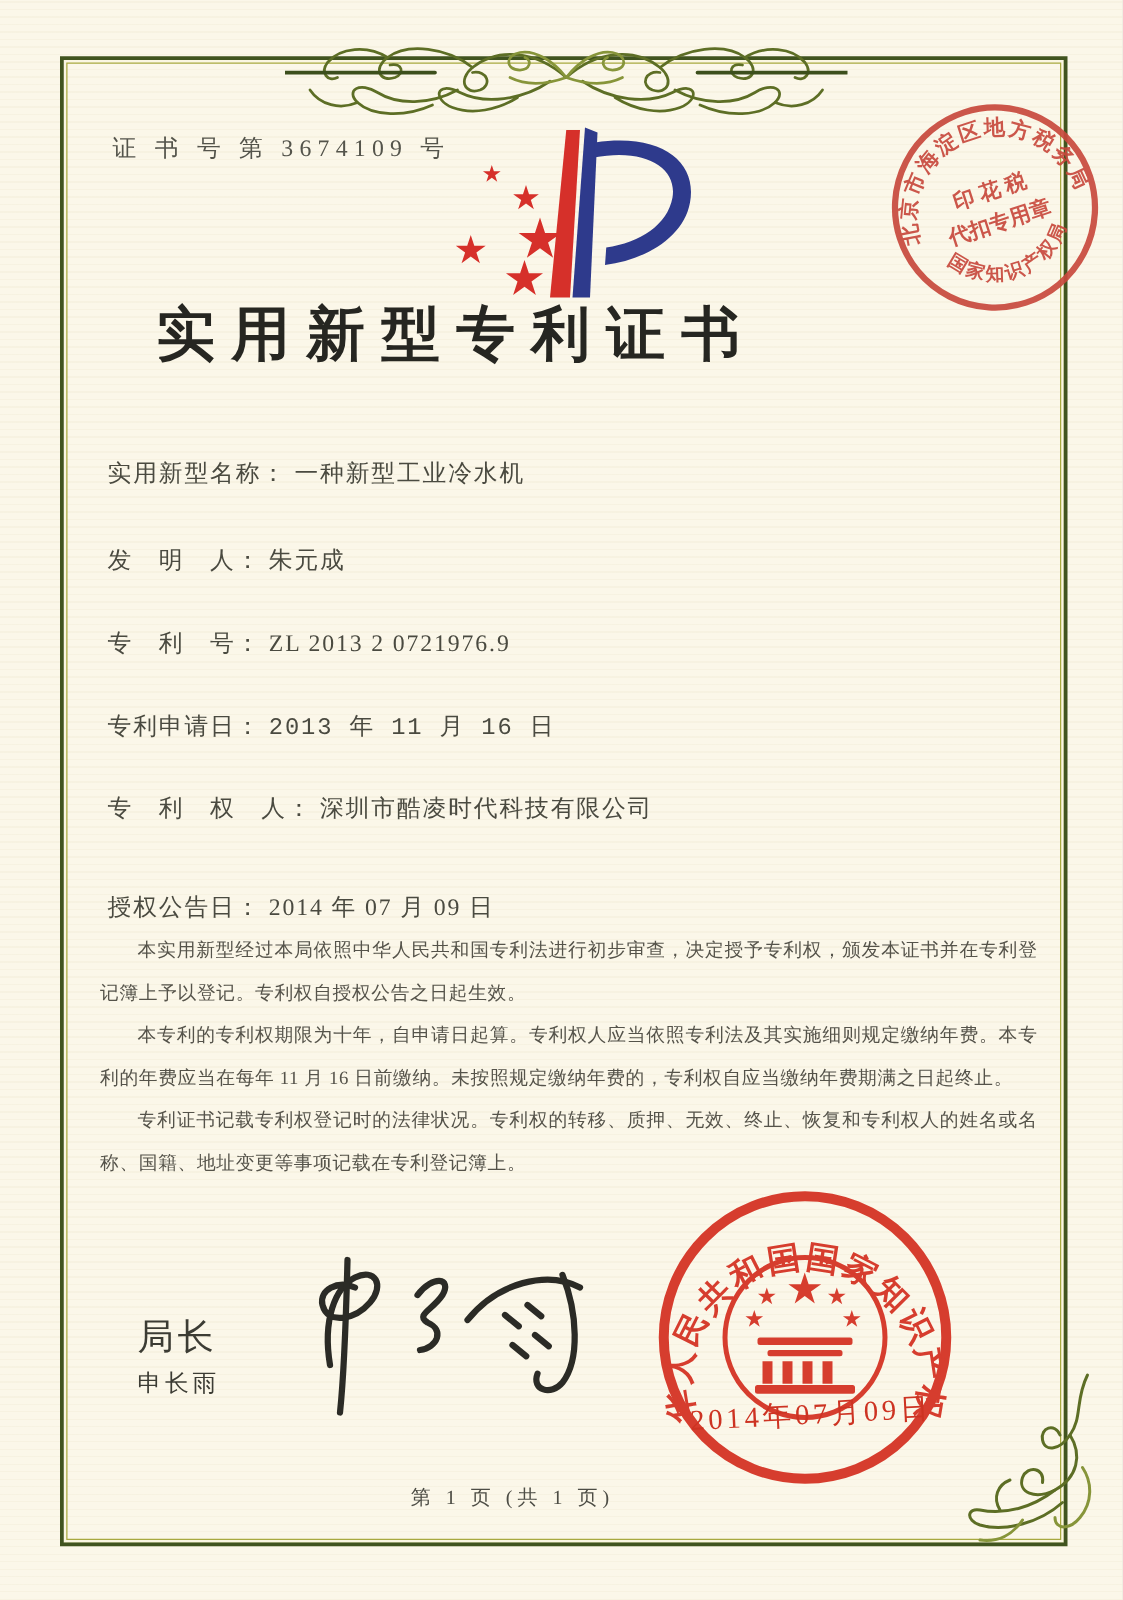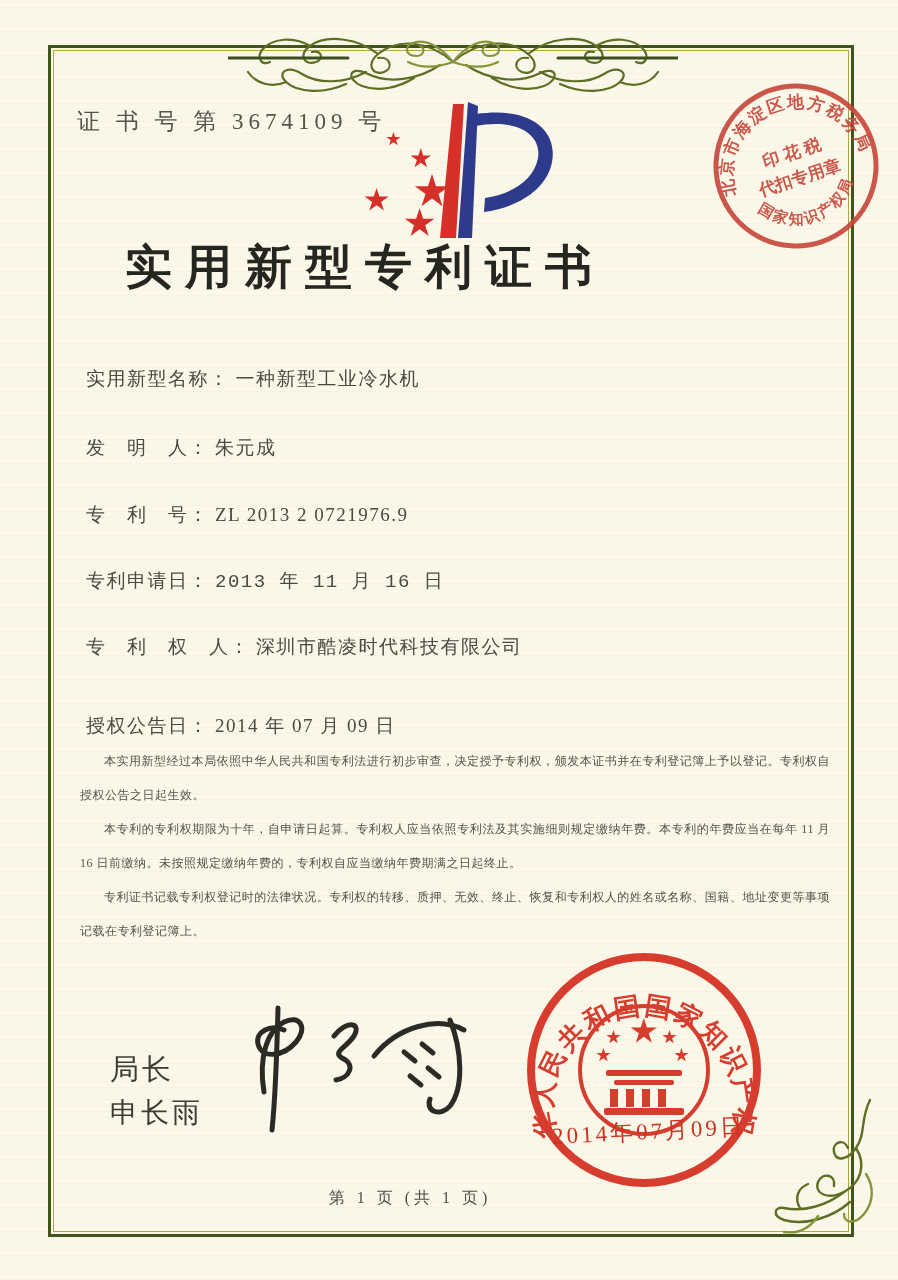--- a/index.html
+++ b/index.html
@@ -11,41 +11,41 @@
     overflow:hidden;
   }
   .frame{
     position:absolute;left:48px;top:45px;width:806px;height:1192px;
     box-sizing:border-box;
     border:3px solid #41541f;
     box-shadow:inset 0 0 0 2px #faf6e2, inset 0 0 0 3px #a8a93f;
   }
   .ornament{position:absolute;pointer-events:none;}
   .cert-no{
-    position:absolute;left:77px;top:106px;font-size:23px;color:#54544b;
+    position:absolute;left:90px;top:106px;font-size:19px;color:#54544b;
     letter-spacing:5px;
     font-family:Liberation Serif, serif;
   }
   .logo{position:absolute;left:352px;top:96px;width:214px;height:150px;}
   .title{
     position:absolute;left:0;top:236px;width:730px;text-align:center;
     font-size:47px;font-weight:600;color:#262621;letter-spacing:13px;
   }
   .field{
     position:absolute;left:86px;font-size:19px;color:#4a4a40;letter-spacing:1.5px;
     white-space:nowrap;
   }
   .field .lbl{margin-right:6px;}
   .paras{
     position:absolute;left:80px;top:744px;width:750px;
-    font-size:12px;line-height:34px;color:#55534a;text-align:justify;letter-spacing:0.5px;
+    font-size:15px;line-height:34px;color:#55534a;text-align:justify;letter-spacing:0.5px;
   }
   .paras p{margin:0;text-indent:2em;}
   .sig-title{position:absolute;left:110px;top:1050px;font-size:29px;color:#3c3c34;letter-spacing:3px;font-family:"Liberation Sans","DejaVu Sans",sans-serif;}
-  .sig-name{position:absolute;left:110px;top:1094px;font-size:28px;color:#3c3c34;letter-spacing:3px;font-family:"Liberation Sans","DejaVu Sans",sans-serif;}
+  .sig-name{position:absolute;left:110px;top:1094px;font-size:19px;color:#3c3c34;letter-spacing:3px;font-family:"Liberation Sans","DejaVu Sans",sans-serif;}
   .signature{position:absolute;left:212px;top:1000px;width:270px;height:135px;}
   .tax-seal{position:absolute;left:704px;top:74px;width:184px;height:184px;opacity:0.92;}
   .office-seal{position:absolute;left:522px;top:948px;width:244px;height:244px;opacity:0.95;}
   .seal-date{
     position:absolute;left:552px;top:1116px;font-size:23px;color:#cd3322;
     letter-spacing:3px;transform:rotate(-3deg);white-space:nowrap;
   }
   .footer{
     position:absolute;left:0;top:1188px;width:820px;text-align:center;
     font-size:16px;color:#4d4d45;letter-spacing:4px;

